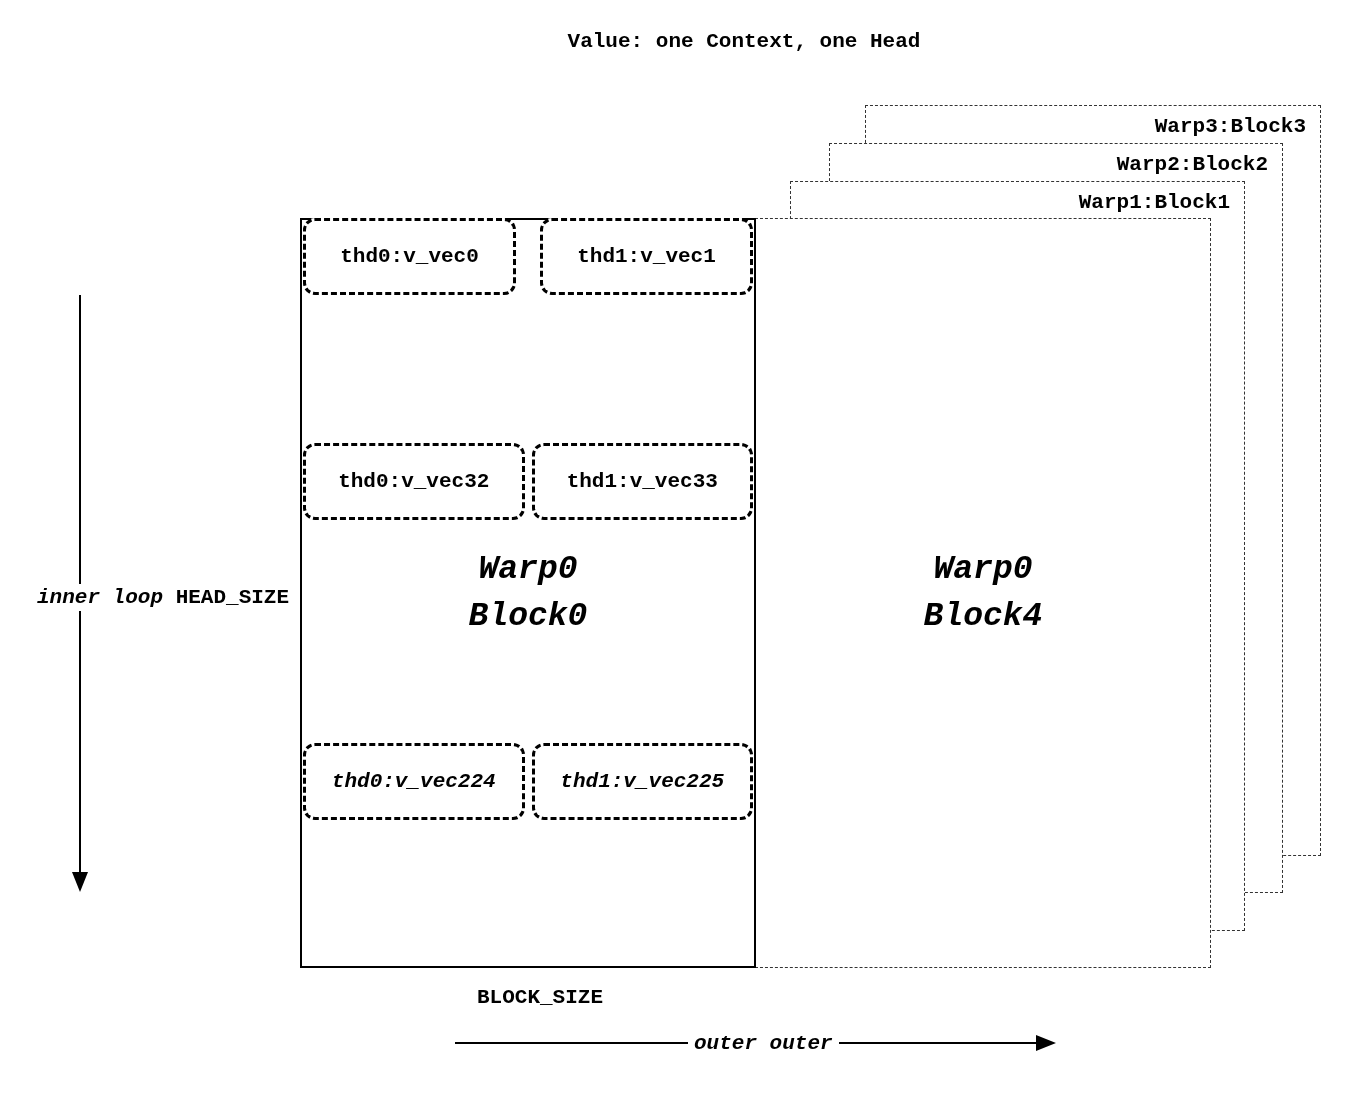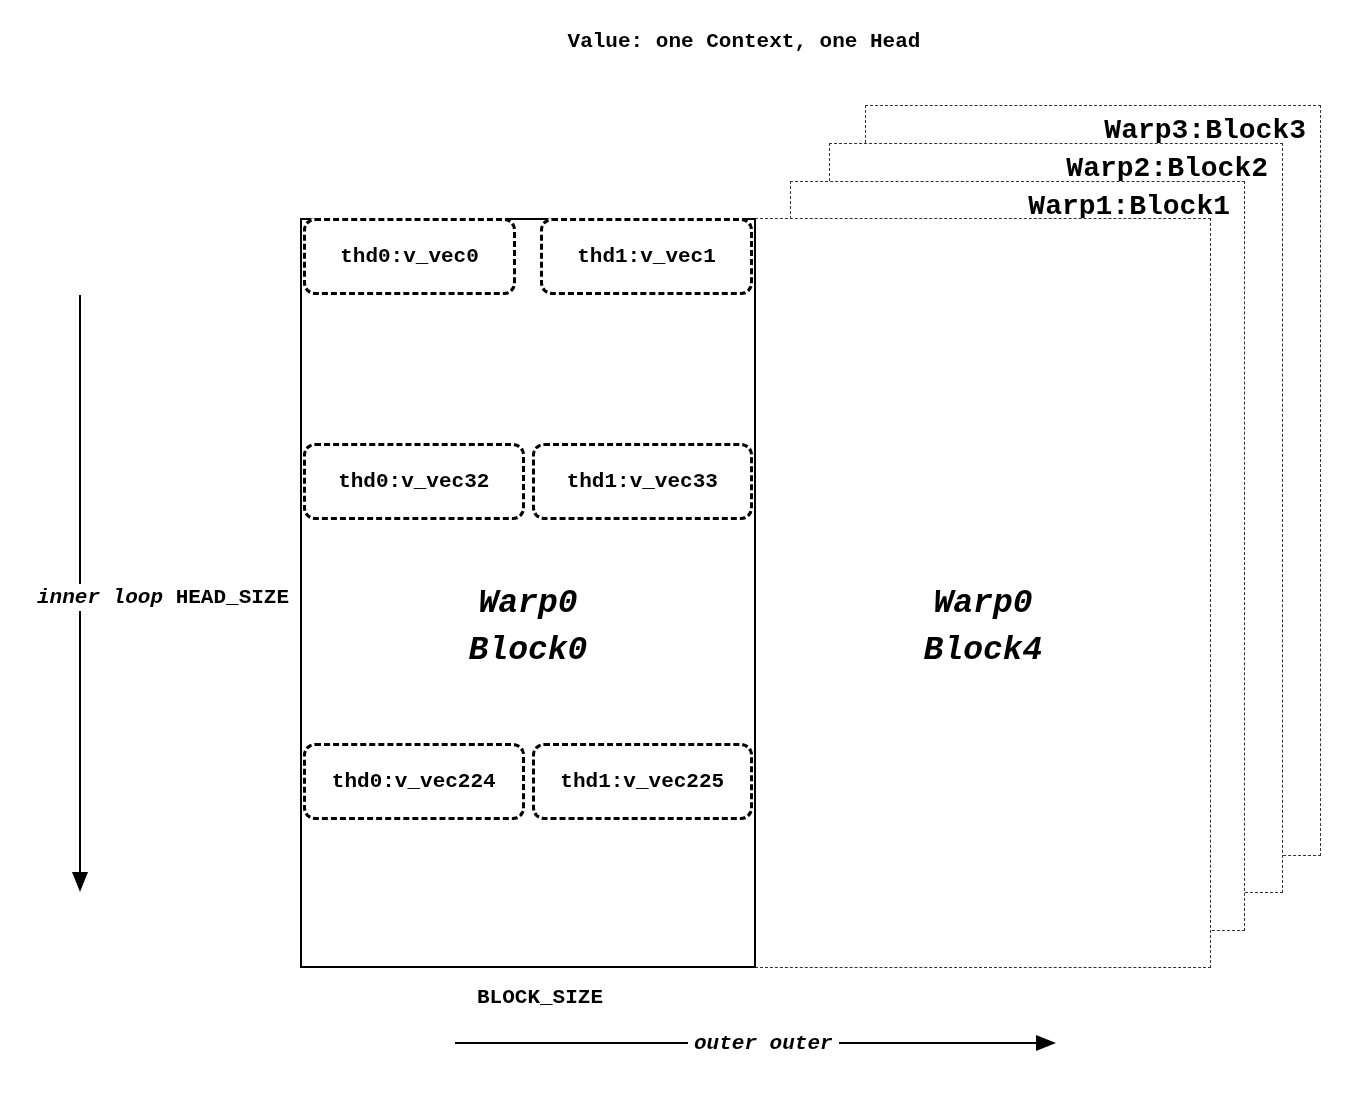--- a/index.html
+++ b/index.html
@@ -29,21 +29,21 @@
     border: 1.5px dashed #333;
     box-sizing: border-box;
   }
   .block3 { left: 865px; top: 105px; width: 456px; height: 751px; z-index: 1; }
   .block2 { left: 829px; top: 143px; width: 454px; height: 750px; z-index: 2; }
   .block1 { left: 790px; top: 181px; width: 455px; height: 750px; z-index: 3; }
   .back-label {
     position: absolute;
     top: 9px;
     right: 14px;
-    font-size: 28px;
+    font-size: 21px;
     white-space: nowrap;
   }
   .block4 {
     position: absolute;
     left: 755px; top: 218px; width: 456px; height: 750px;
     background: #ffffff;
     border: 1.5px dashed #333;
     box-sizing: border-box;
     z-index: 4;
   }
@@ -57,32 +57,31 @@
   }
   .big-label {
     position: absolute;
     top: 50%; left: 50%;
     transform: translate(-50%, -50%);
     text-align: center;
     font-style: italic;
     font-size: 33px;
     line-height: 47px;
     white-space: nowrap;
-    margin-top: 34px;
   }
   .vec-row {
     position: absolute;
     left: 1px; right: 1px;
     height: 77px;
     display: flex;
     gap: 7px;
   }
   .row1 { top: -2px; gap: 24px; }
   .row2 { top: 223px; }
-  .row3 { top: 523px; }
+  .row3 { top: 523px; font-style: italic; }
   .vec-box {
     flex: 1;
     border: 3.5px dashed #000;
     border-radius: 12px;
     background: #ffffff;
     box-sizing: border-box;
     display: flex;
     align-items: center;
     justify-content: center;
     font-size: 21px;

